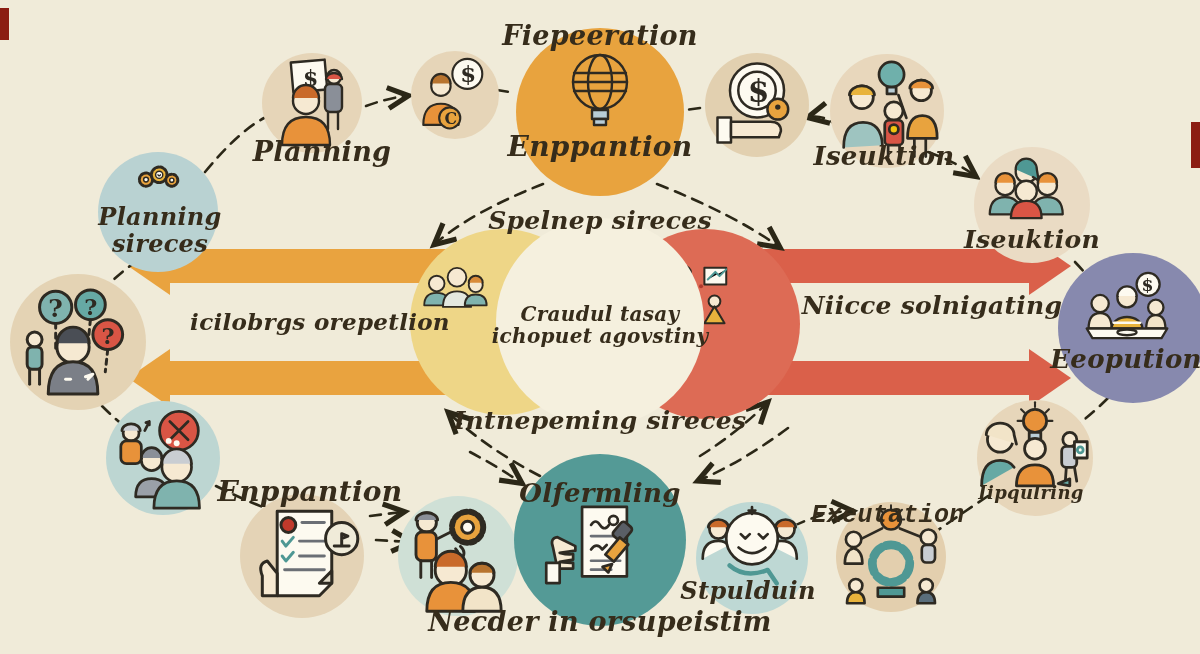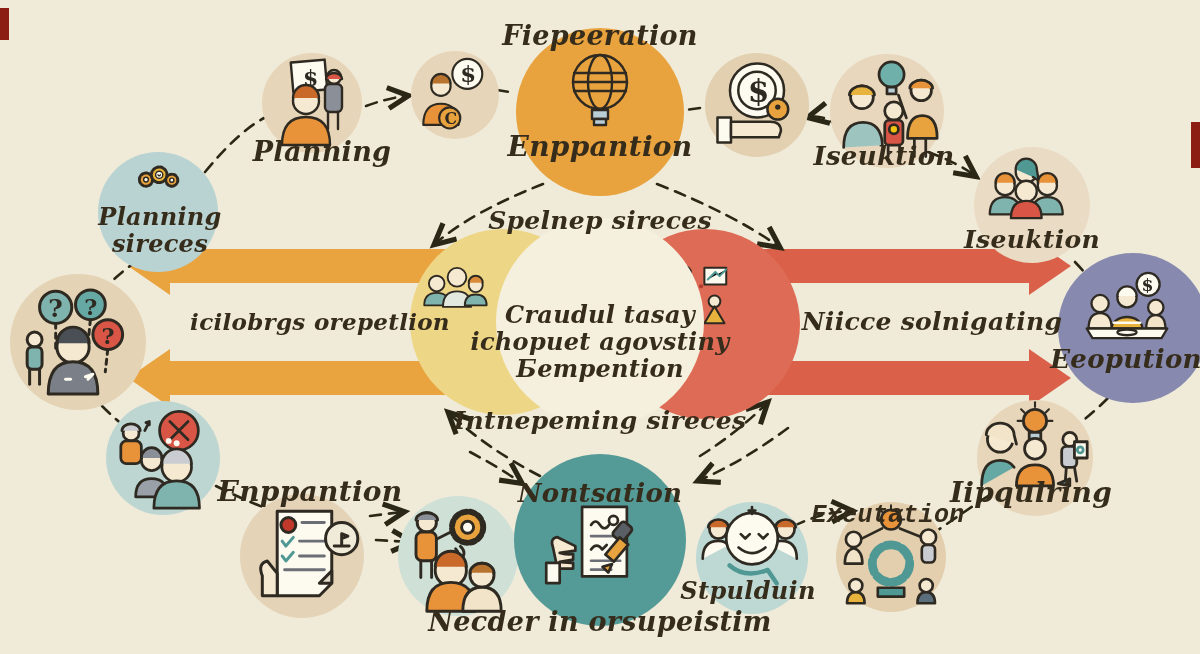--- a/index.html
+++ b/index.html
@@ -437,33 +437,32 @@
   <div class="lbl" style="left:1032px;top:240px;font-size:25px;">Iseuktion</div>
   <div class="lbl" style="left:1126px;top:360px;font-size:26px;">Eeopution</div>
 
   <div class="lbl" style="left:160px;top:231px;font-size:24px;">
     <span>Planning</span>
     <span>sireces</span>
   </div>
 
   <div class="lbl" style="left:600px;top:221px;font-size:25px;">Spelnep sireces</div>
 
-  <div class="lbl" style="left:600px;top:342px;font-size:24px;">
+  <div class="lbl" style="left:600px;top:325px;font-size:20px;">
     <span>Craudul tasay</span>
     <span>ichopuet agovstiny</span>
-    <span>Бempention</span>
   </div>
 
   <div class="lbl" style="left:320px;top:322px;font-size:23px;">
     <span>icilobrgs orepetlion</span>
   </div>
 
-  <div class="lbl" style="left:932px;top:322px;font-size:25px;">Niicce solnigating</div>
+  <div class="lbl" style="left:932px;top:306px;font-size:25px;">Niicce solnigating</div>
 
   <div class="lbl" style="left:600px;top:421px;font-size:25px;">Intnepeming sireces</div>
   <div class="lbl" style="left:310px;top:492px;font-size:28px;">Enppantion</div>
-  <div class="lbl" style="left:600px;top:494px;font-size:26px;">Nontsation</div>
+  <div class="lbl" style="left:600px;top:494px;font-size:26px;">Olfermling</div>
   <div class="lbl" style="left:600px;top:622px;font-size:27px;">Necder in orsupeistim</div>
   <div class="lbl" style="left:748px;top:591px;font-size:24px;">Stpulduin</div>
   <div class="lbl" style="left:888px;top:516px;font-size:25px;font-family:Liberation Mono, monospace;">Exeutation</div>
-  <div class="lbl" style="left:1031px;top:493px;font-size:28px;">Iipqulring</div>
+  <div class="lbl" style="left:1031px;top:493px;font-size:18px;">Iipqulring</div>
 
 </div>
 
 </body></html>

